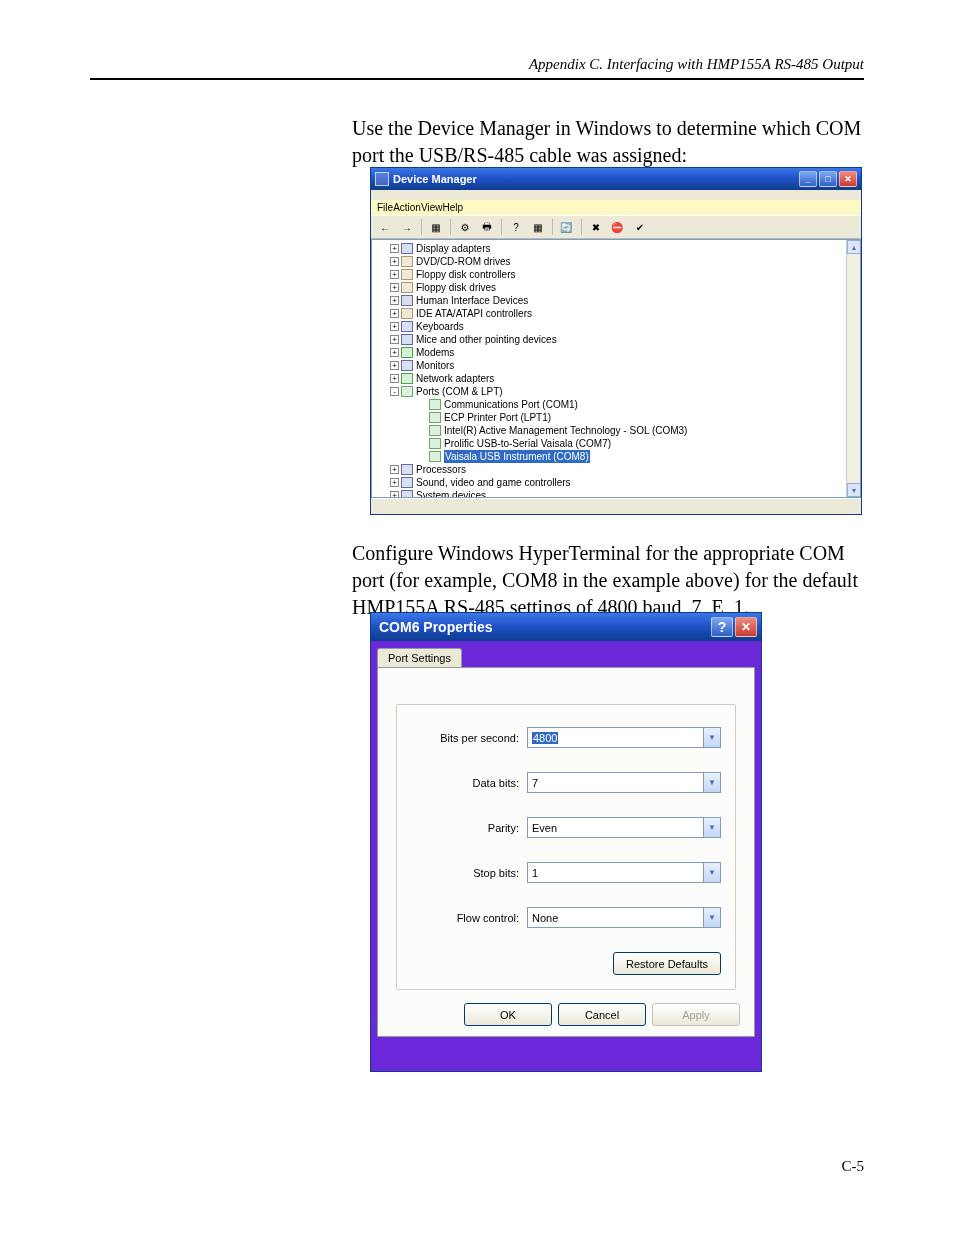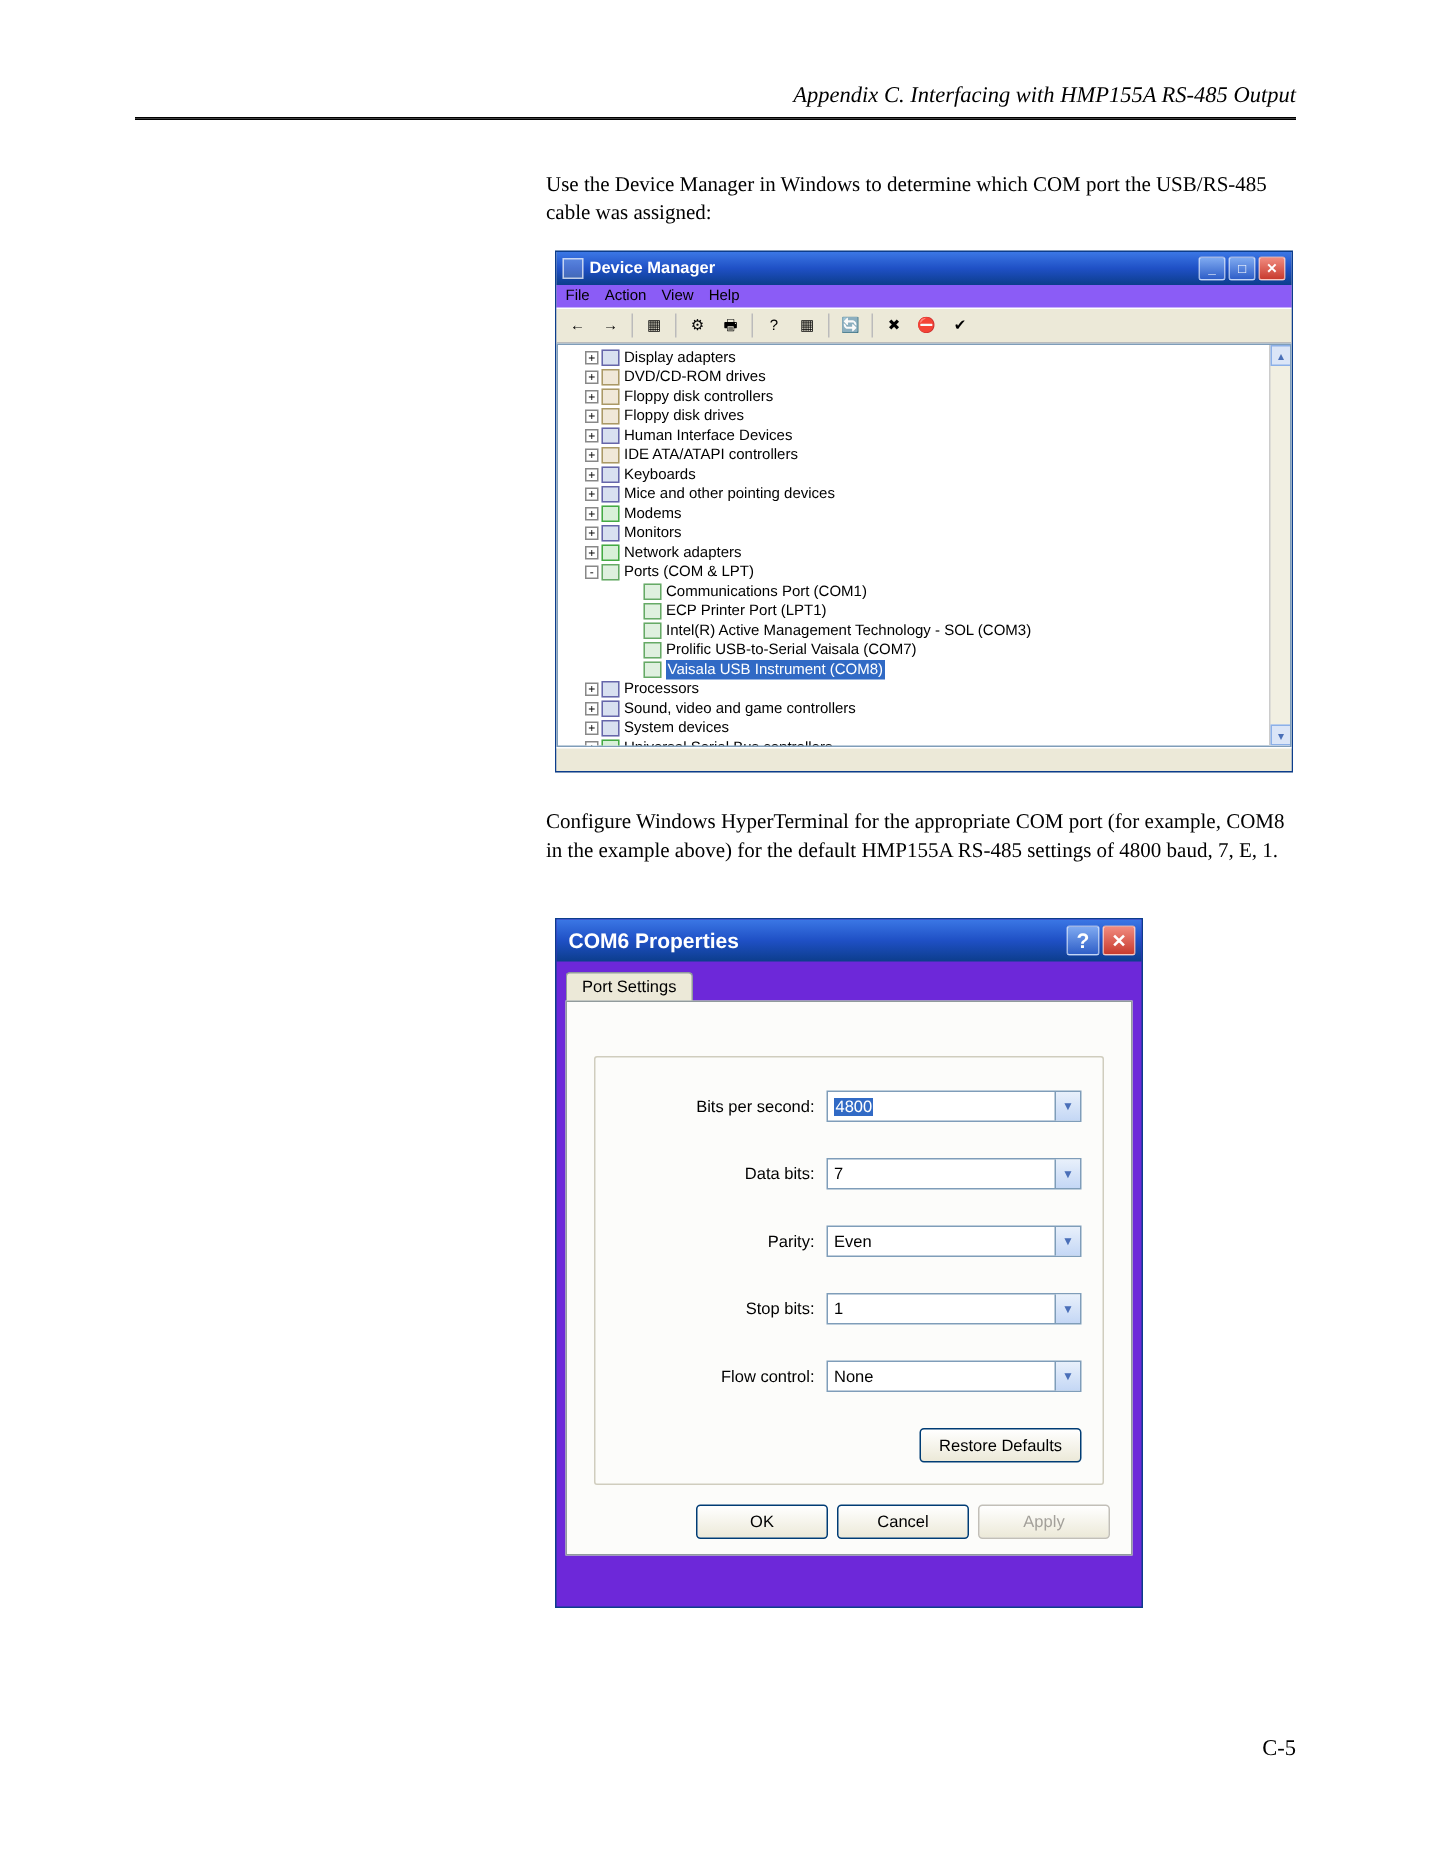--- a/index.html
+++ b/index.html
@@ -22,23 +22,23 @@
     position: absolute;
     top: 78px;
     left: 90px;
     right: 90px;
     border-top: 1px solid #000;
     border-bottom: 1px solid #000;
     height: 2px;
   }
   .body-text {
     position: absolute;
-    left: 364px;
+    left: 352px;
     right: 90px;
-    font-size: 14px;
+    font-size: 20px;
     line-height: 1.35;
   }
   .body-text-1 { top: 115px; }
   .body-text-2 { top: 540px; }
   .page-number {
     position: absolute;
     bottom: 60px;
     right: 90px;
     font-weight: normal;
     font-size: 15px;
@@ -78,26 +78,26 @@
     margin-left: 2px;
     background: linear-gradient(#7ea9f0,#2f5fc8);
     border: 1px solid #fff8;
     color: #fff;
     font-size: 9px;
     display: flex; align-items: center; justify-content: center;
     border-radius: 2px;
   }
   .dm-winbtn.close { background: linear-gradient(#f08a7e,#c83b2f); }
   .dm-menubar {
-    background: #8b5cf6;
-    display: flex;
-    gap: 10px;
+    background: #fef9c3;
+    display: flex;
     padding: 2px 6px;
     font-size: 10px;
     border-bottom: 1px solid #fff;
+    margin-top: 10px;
   }
   .dm-menu-item { }
   .dm-toolbar {
     background: #ece9d8;
     display: flex;
     align-items: center;
     gap: 2px;
     padding: 2px 4px;
     border-bottom: 1px solid #bbb;
   }
@@ -236,21 +236,21 @@
     display: flex;
     align-items: center;
     margin-bottom: 24px;
   }
   .form-label {
     flex: 1;
     text-align: right;
     padding-right: 8px;
   }
   .form-combo {
-    width: 170px;
+    width: 194px;
     height: 21px;
     border: 1px solid #7f9db9;
     background: #fff;
     display: flex;
     align-items: center;
     padding-left: 4px;
     position: relative;
     font-size: 11px;
   }
   .form-combo.focused .combo-text {

